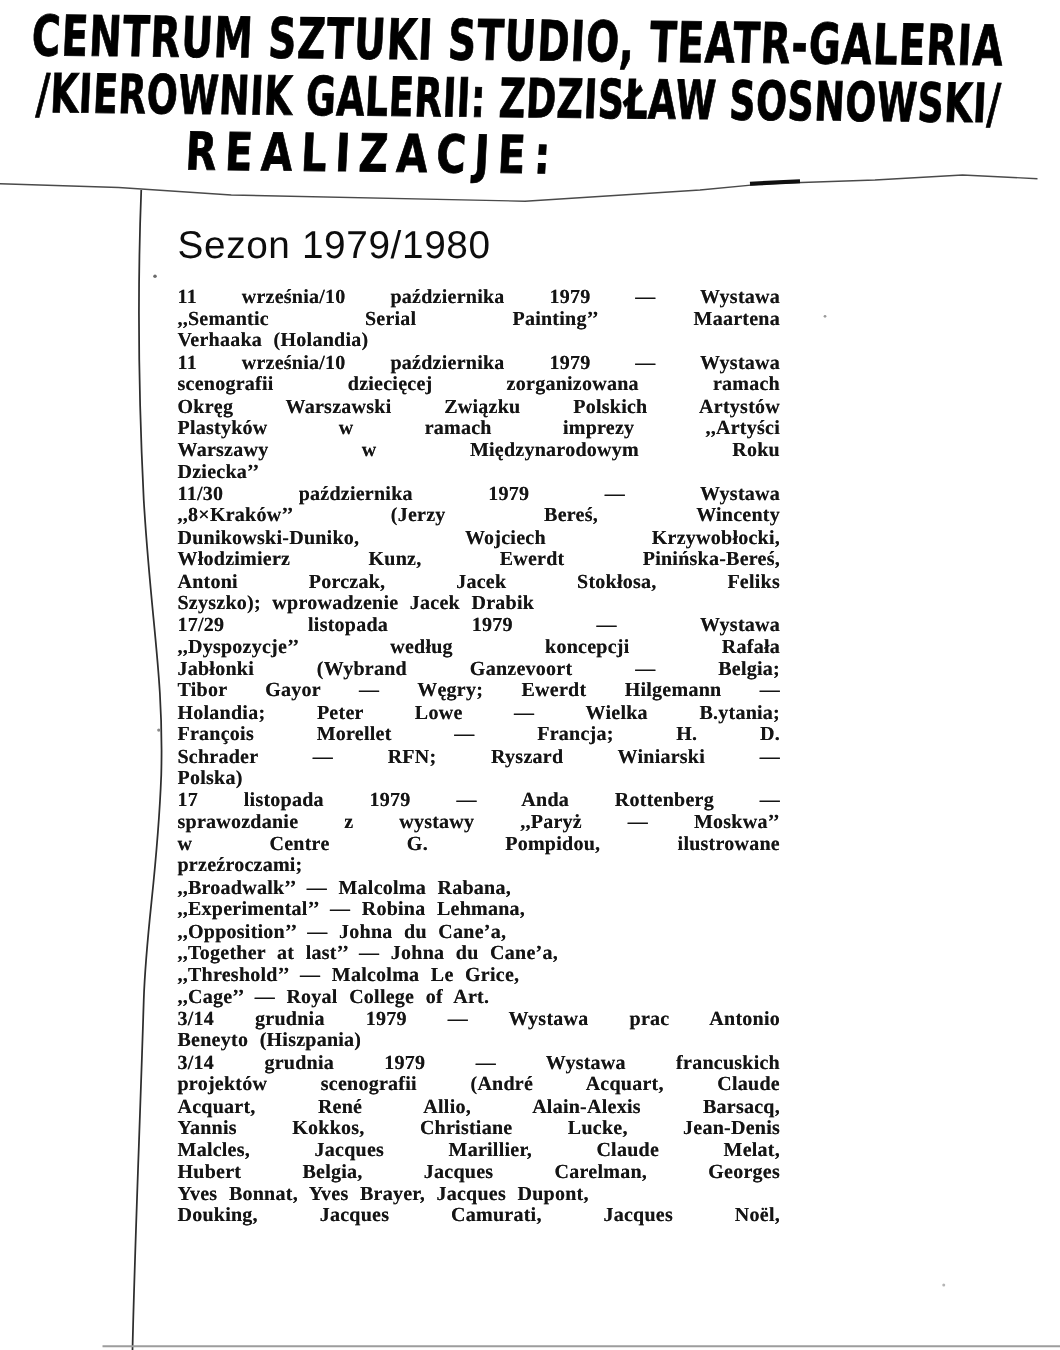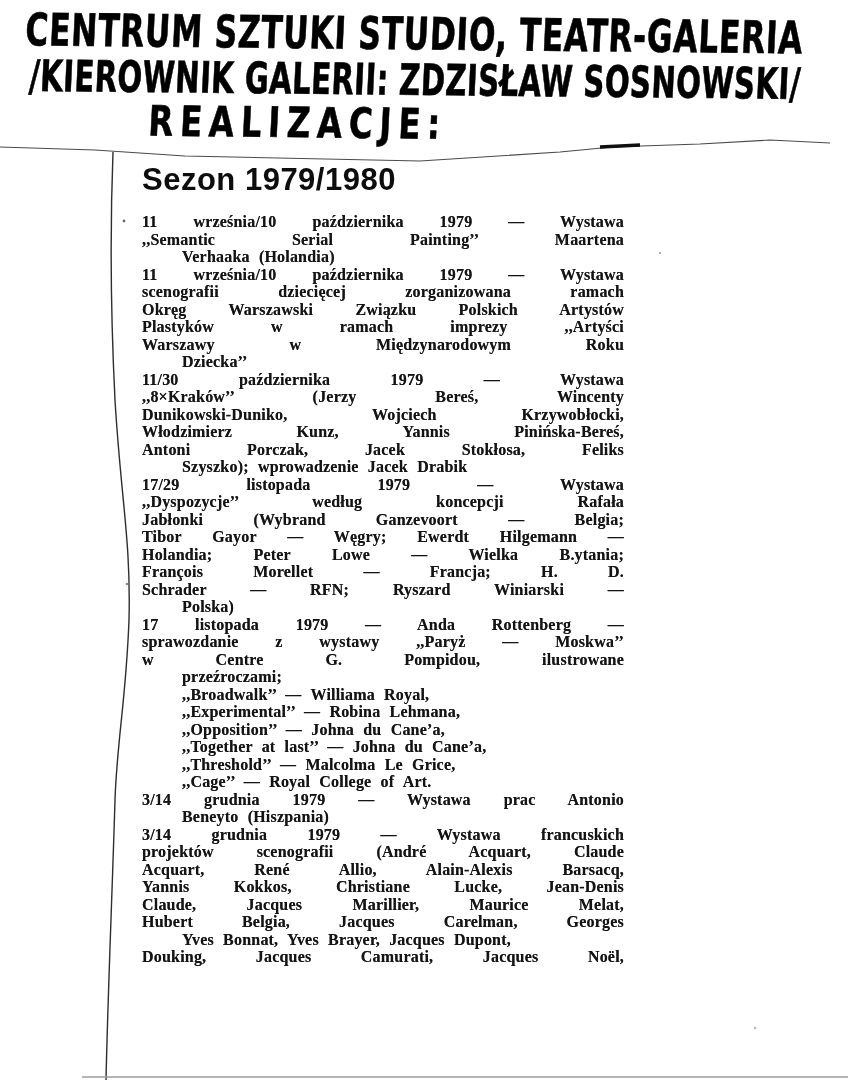--- a/index.html
+++ b/index.html
@@ -38,43 +38,42 @@
   .hw2 { left: 30px;  top: 55px;  font-size: 40px; letter-spacing: 0.5px; transform: scale(0.73,1.08) skewX(-3deg); }
   .hw3 { left: 150px; top: 100px; font-size: 38px; letter-spacing: 8px;   transform: scale(0.85,1.10) skewX(-3deg); }
   
   .print {
     position: absolute; left: 142px; top: 162px;
     width: 482px;
     color: #161616;
   }
   .title {
     font-size: 31px;
-    font-weight: 700;
+    font-weight: 400;
     letter-spacing: 0.5px;
     color: #0d0d0d;
-    margin: 0 0 15px 0;
+    margin: 16px 0 15px 0;
   }
   .ln {
     font-size: 16px;
     font-weight: 700;
     line-height: 17.5px;
     letter-spacing: 0.2px;
     word-spacing: 1px;
     color: #141414;
     text-align: justify;
     text-align-last: justify;
     text-shadow: 0 0 0.4px rgba(20,20,20,0.65);
     white-space: normal;
     font-family: Liberation Serif, serif;
   }
   .ln.pe {
     text-align: center;
     text-align-last: left;
     word-spacing: 5px;
-    margin-left: 40px;
   }
 </style>
 </head>
 <body>
 
 <div class="sheet">
 
   <svg class="artifacts" viewBox="0 0 848 1080">
     <polyline points="0,147 95,150 185,156 420,161 560,152 612,147 700,144 770,140 830,143" fill="none" stroke="#4a4a4a" stroke-width="1.1"></polyline>
     <line x1="600" y1="147" x2="640" y2="145" stroke="#101010" stroke-width="3.4"></line>
@@ -100,47 +99,47 @@
         <div class="ln pe">Verhaaka (Holandia)</div>
         <div class="ln">11 września/10 października 1979 — Wystawa</div>
         <div class="ln">scenografii dziecięcej zorganizowana ramach</div>
         <div class="ln">Okręg Warszawski Związku Polskich Artystów</div>
         <div class="ln">Plastyków w ramach imprezy ,,Artyści</div>
         <div class="ln">Warszawy w Międzynarodowym Roku</div>
         <div class="ln pe">Dziecka’’</div>
         <div class="ln">11/30 października 1979 — Wystawa</div>
         <div class="ln">,,8×Kraków’’ (Jerzy Bereś, Wincenty</div>
         <div class="ln">Dunikowski-Duniko, Wojciech Krzywobłocki,</div>
-        <div class="ln">Włodzimierz Kunz, Yannis Pinińska-Bereś,</div>
+        <div class="ln">Włodzimierz Kunz, Ewerdt Pinińska-Bereś,</div>
         <div class="ln">Antoni Porczak, Jacek Stokłosa, Feliks</div>
         <div class="ln pe">Szyszko); wprowadzenie Jacek Drabik</div>
         <div class="ln">17/29 listopada 1979 — Wystawa</div>
         <div class="ln">,,Dyspozycje’’ według koncepcji Rafała</div>
         <div class="ln">Jabłonki (Wybrand Ganzevoort — Belgia;</div>
         <div class="ln">Tibor Gayor — Węgry; Ewerdt Hilgemann —</div>
         <div class="ln">Holandia; Peter Lowe — Wielka B.ytania;</div>
         <div class="ln">François Morellet — Francja; H. D.</div>
         <div class="ln">Schrader — RFN; Ryszard Winiarski —</div>
         <div class="ln pe">Polska)</div>
         <div class="ln">17 listopada 1979 — Anda Rottenberg —</div>
         <div class="ln">sprawozdanie z wystawy ,,Paryż — Moskwa’’</div>
         <div class="ln">w Centre G. Pompidou, ilustrowane</div>
         <div class="ln pe">przeźroczami;</div>
-        <div class="ln pe">,,Broadwalk’’ — Williama Royal,</div>
+        <div class="ln pe">,,Broadwalk’’ — Malcolma Rabana,</div>
         <div class="ln pe">,,Experimental’’ — Robina Lehmana,</div>
         <div class="ln pe">,,Opposition’’ — Johna du Cane’a,</div>
         <div class="ln pe">,,Together at last’’ — Johna du Cane’a,</div>
         <div class="ln pe">,,Threshold’’ — Malcolma Le Grice,</div>
         <div class="ln pe">,,Cage’’ — Royal College of Art.</div>
         <div class="ln">3/14 grudnia 1979 — Wystawa prac Antonio</div>
         <div class="ln pe">Beneyto (Hiszpania)</div>
         <div class="ln">3/14 grudnia 1979 — Wystawa francuskich</div>
         <div class="ln">projektów scenografii (André Acquart, Claude</div>
         <div class="ln">Acquart, René Allio, Alain-Alexis Barsacq,</div>
         <div class="ln">Yannis Kokkos, Christiane Lucke, Jean-Denis</div>
-        <div class="ln">Claude, Jacques Marillier, Maurice Melat,</div>
+        <div class="ln">Malcles, Jacques Marillier, Claude Melat,</div>
         <div class="ln">Hubert Belgia, Jacques Carelman, Georges</div>
         <div class="ln pe">Yves Bonnat, Yves Brayer, Jacques Dupont,</div>
         <div class="ln">Douking, Jacques Camurati, Jacques Noël,</div>
       </div>
   </div>
 
 </div>
 
 </body></html>

